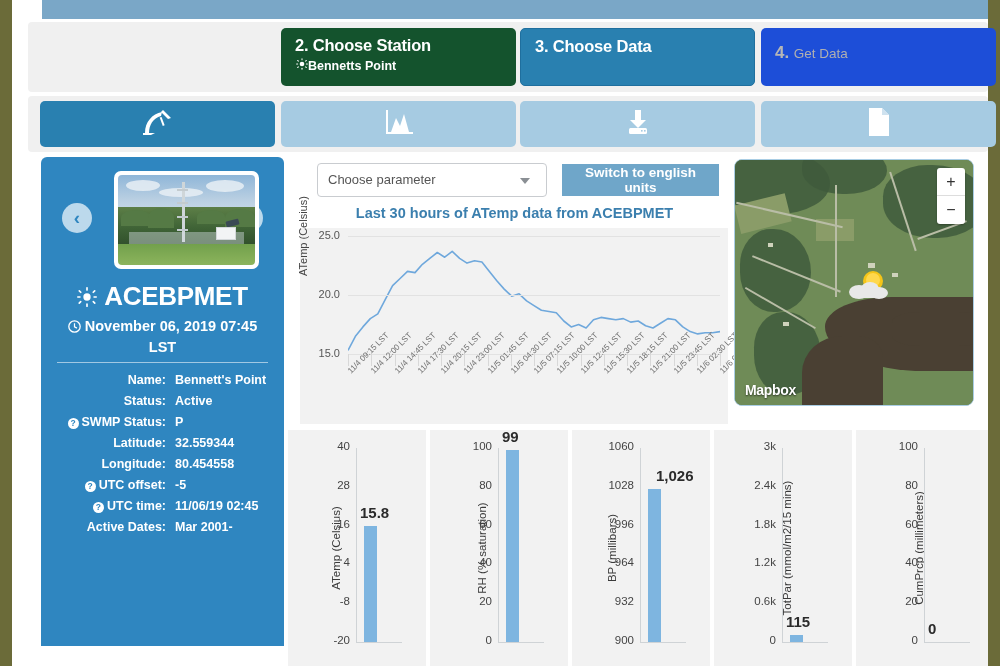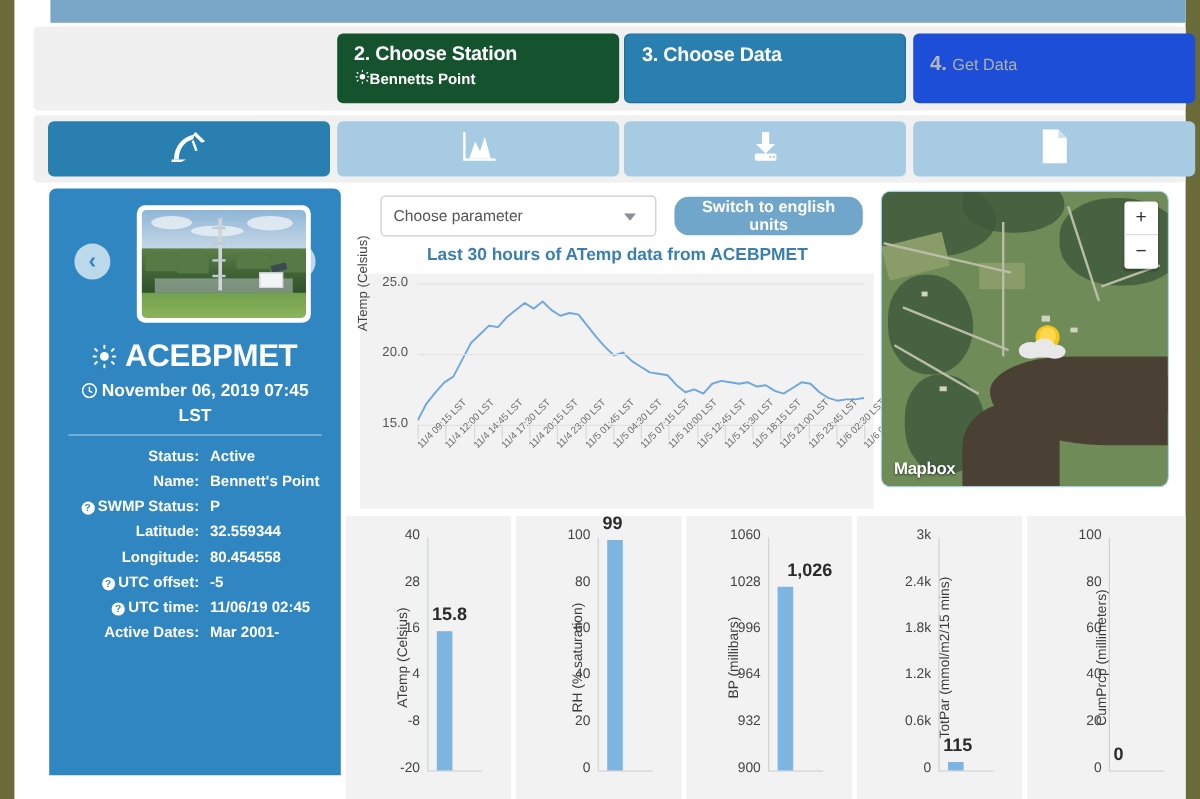--- a/index.html
+++ b/index.html
@@ -113,21 +113,21 @@
     background:#fff; border:1px solid #c9ccd0; border-radius:4px;
     font-size:13px; color:#555; padding:8px 10px; cursor:pointer;
   }
   #paramCaret {
     position:absolute; right:16px; top:14px; width:0; height:0;
     border-left:5px solid transparent; border-right:5px solid transparent;
     border-top:6px solid #8a8f94;
   }
   #unitBtn {
     position:absolute; left:550px; top:164px; width:157px; height:32px;
-    background:#6fa6c9; color:#fff; border:none; border-radius:12px;
+    background:#6fa6c9; color:#fff; border:none; border-radius:0;
     font-size:13.5px; font-weight:bold; cursor:pointer;
   }
   #tsTitle {
     position:absolute; left:290px; top:205px; width:425px; text-align:center;
     color:#3b7fae; font-size:14.5px; font-weight:bold;
   }
   
   #tsChart {
     position:absolute; left:288px; top:228px; width:428px; height:196px;
     background:#f2f2f2;
@@ -329,26 +329,26 @@
           </svg>
       </span><span>November 06, 2019 07:45 LST</span>
     </div>
 
     <div id="cardRule"></div>
 
     <div id="details">
       <table>
         <tbody>
             <tr>
+          <td class="k">Name:</td>
+          <td class="v">Bennett's Point</td>
+        </tr>
+        <tr>
           <td class="k">Status:</td>
           <td class="v">Active</td>
-        </tr>
-        <tr>
-          <td class="k">Name:</td>
-          <td class="v">Bennett's Point</td>
         </tr>
         <tr>
           <td class="k"><span class="qmark">?</span><span>SWMP Status:</span></td>
           <td class="v">P</td>
         </tr>
         <tr>
           <td class="k">Latitude:</td>
           <td class="v">32.559344</td>
         </tr>
         <tr>

